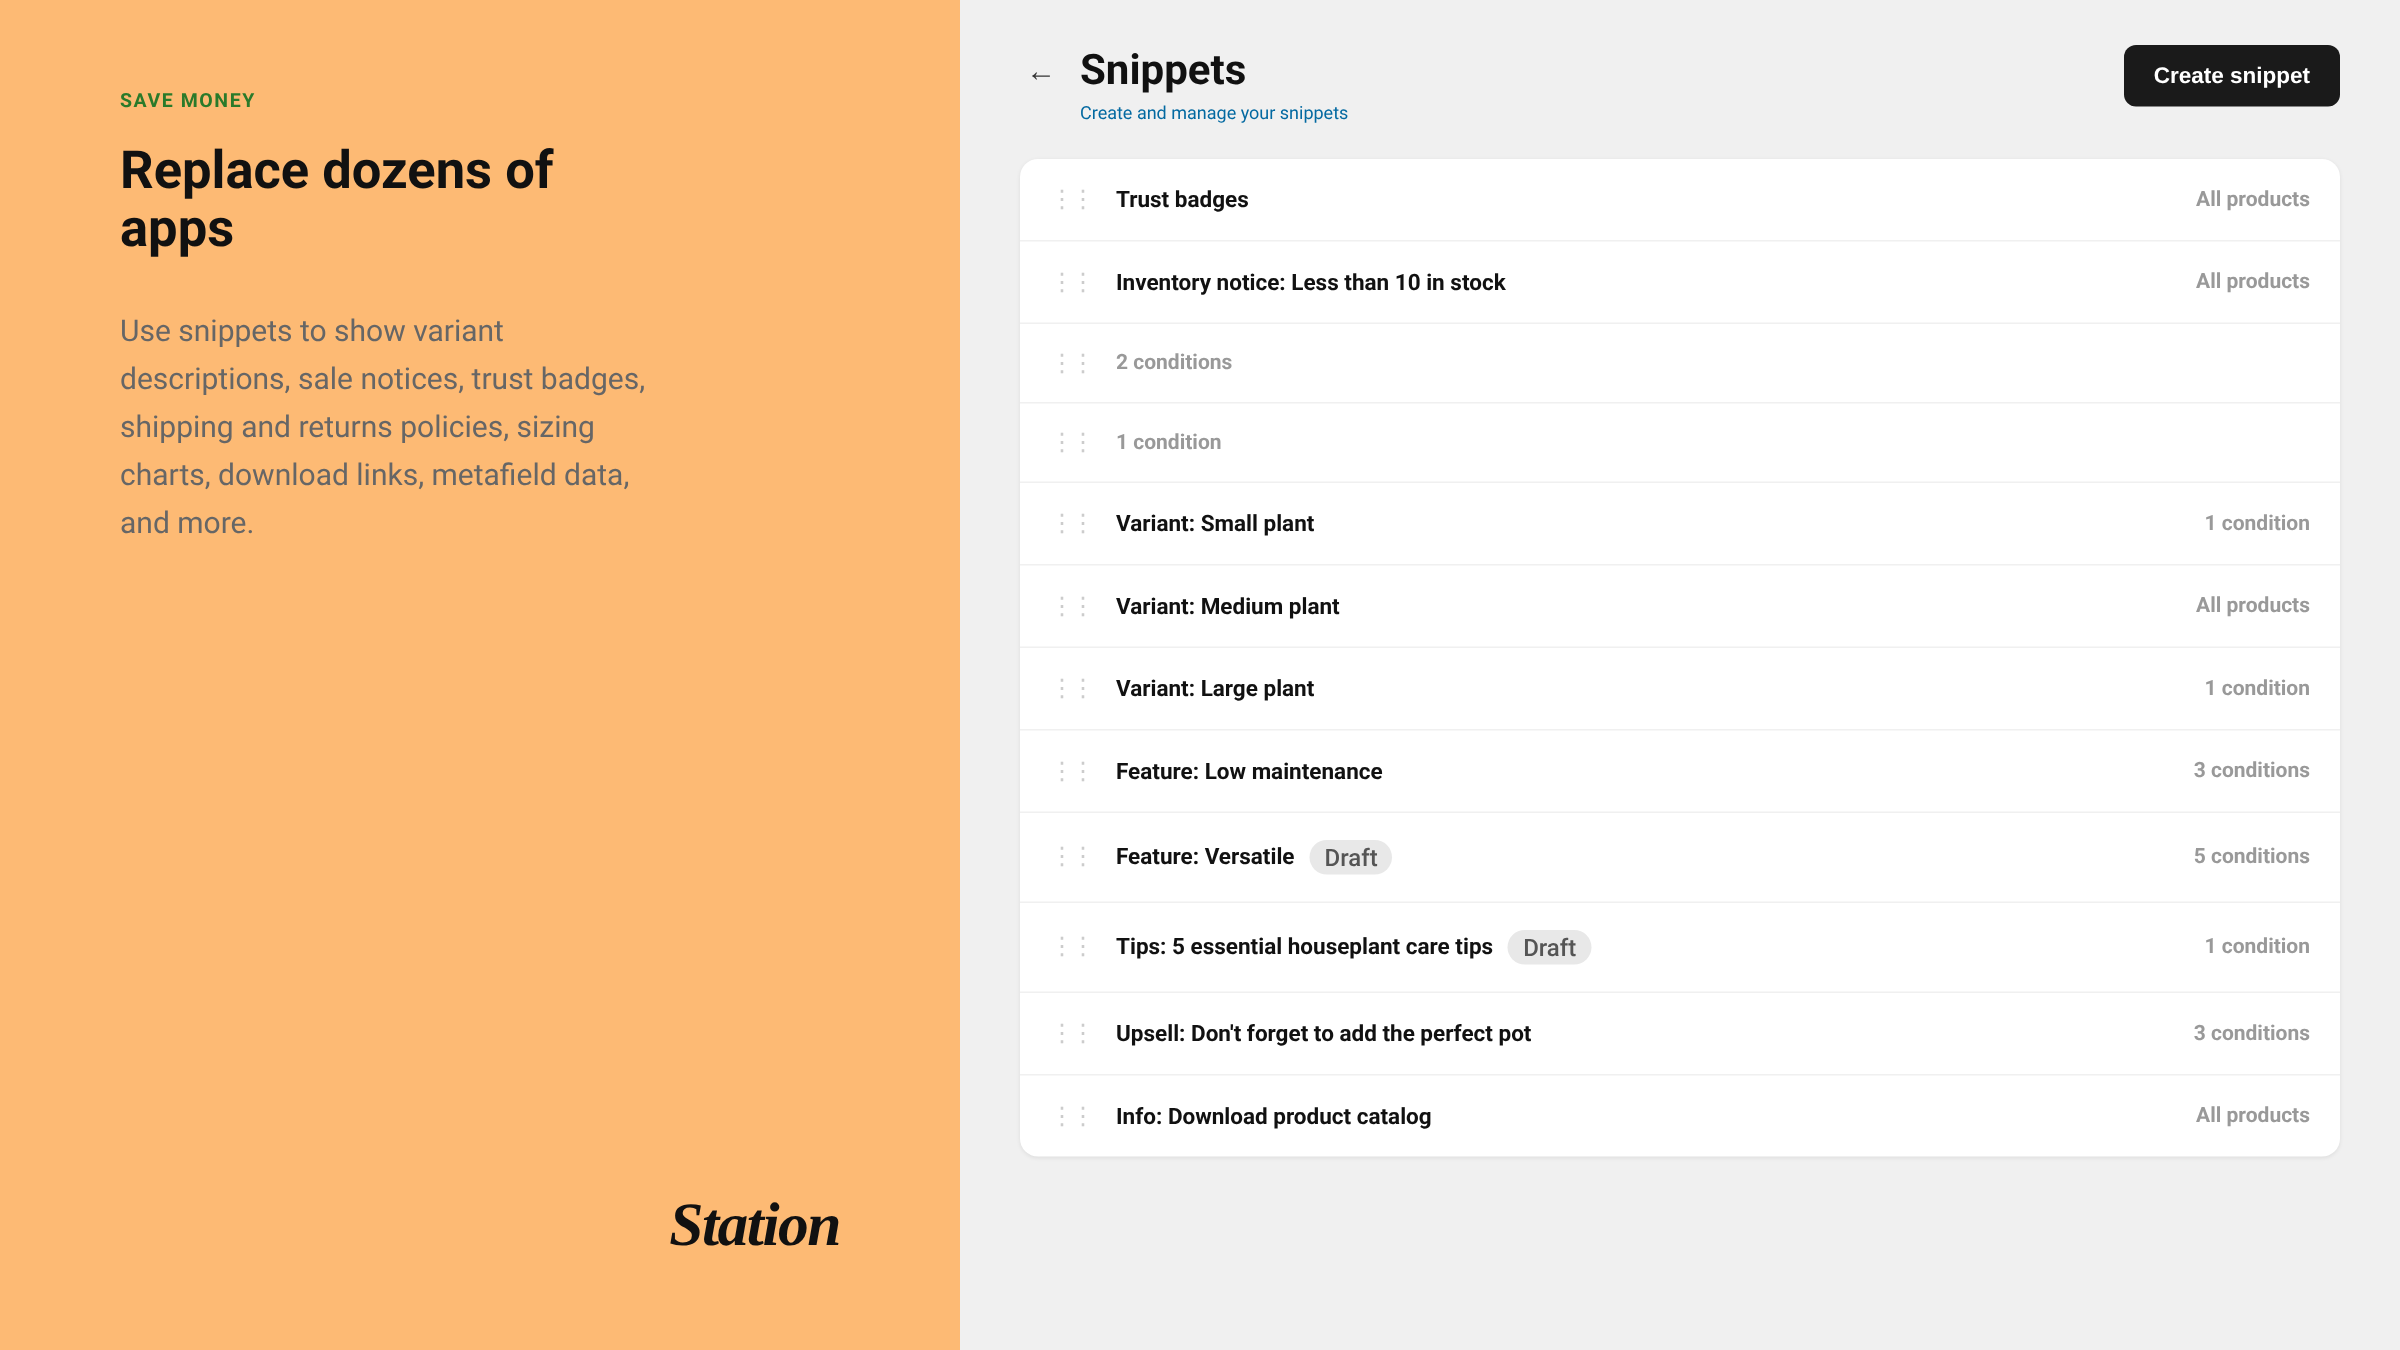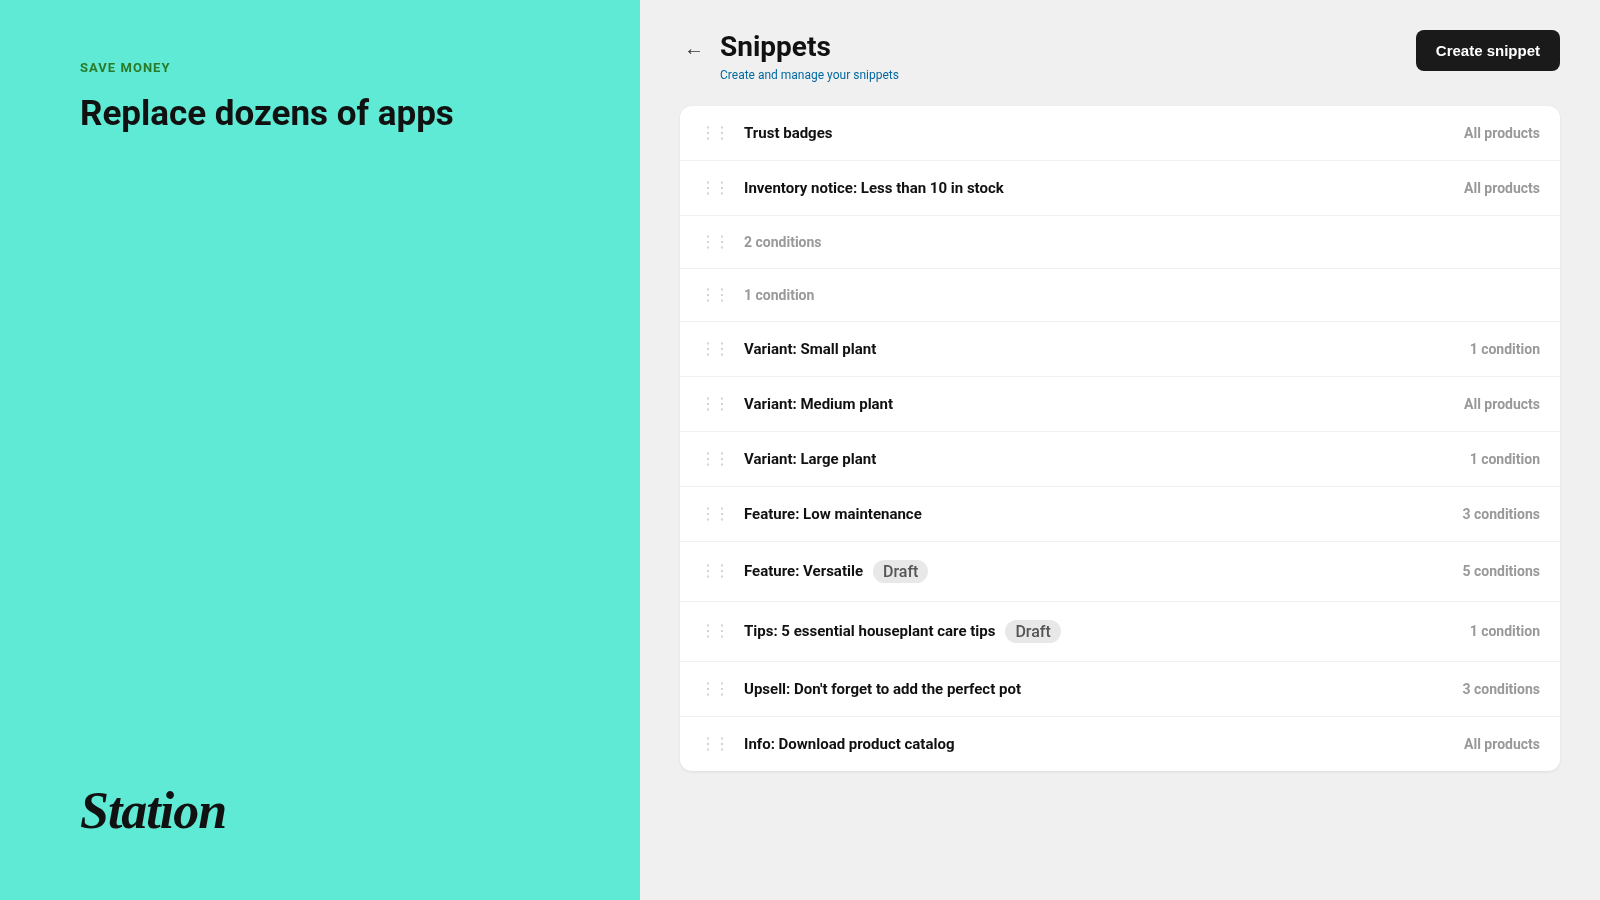--- a/index.html
+++ b/index.html
@@ -13,24 +13,24 @@
       background: #f5f5f5;
       width: 1600px;
       height: 900px;
       overflow: hidden;
       display: flex;
     }
 
     .left-panel {
       width: 640px;
       min-width: 640px;
-      background: #5eead4;
+      background: #fdba74;
       padding: 60px 80px;
       display: flex;
-      flex-direction: column;
+      flex-direction: row;
       justify-content: space-between;
       height: 900px;
     }
 
     .left-content {
       flex: 1;
     }
 
     .save-money-label {
       color: #2a7a2a;
@@ -55,21 +55,21 @@
       line-height: 1.6;
       max-width: 420px;
     }
 
     .logo-area {
       margin-top: auto;
     }
 
     .logo-text {
       font-family: Georgia, 'Times New Roman', serif;
-      font-size: 52px;
+      font-size: 41px;
       font-style: italic;
       font-weight: 900;
       color: #111111;
       letter-spacing: -1px;
     }
 
     .right-panel {
       flex: 1;
       background: #f0f0f0;
       padding: 30px 40px;
@@ -192,20 +192,21 @@
       font-weight: bold;
     }
   </style>
 </head>
 <body>
 
 <div class="left-panel">
   <div class="left-content">
     <div class="save-money-label">SAVE MONEY</div>
     <h1 class="headline">Replace dozens of apps</h1>
+    <p class="description">Use snippets to show variant descriptions, sale notices, trust badges, shipping and returns policies, sizing charts, download links, metafield data, and more.</p>
   </div>
   <div class="logo-area">
     <div class="logo-text">Station</div>
   </div>
 </div>
 
 <div class="right-panel">
   <div class="page-header">
     <div class="page-title-area">
       <button class="back-btn">

